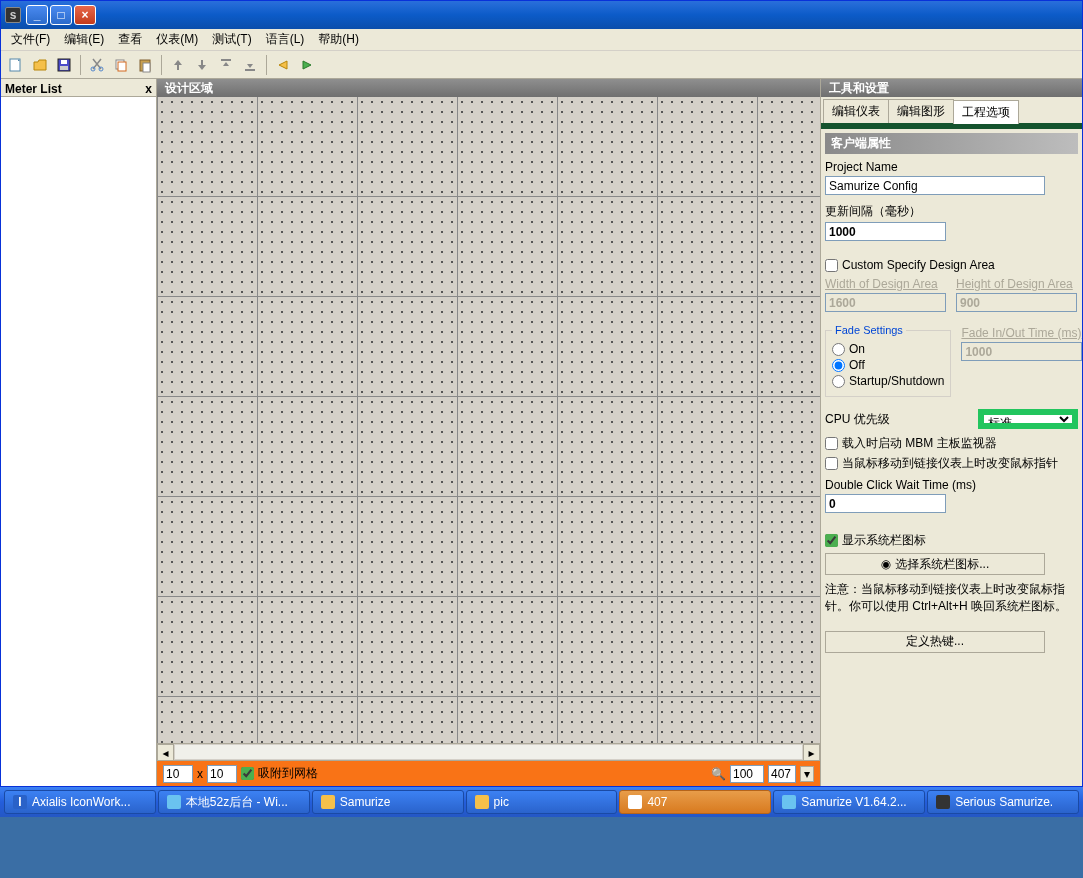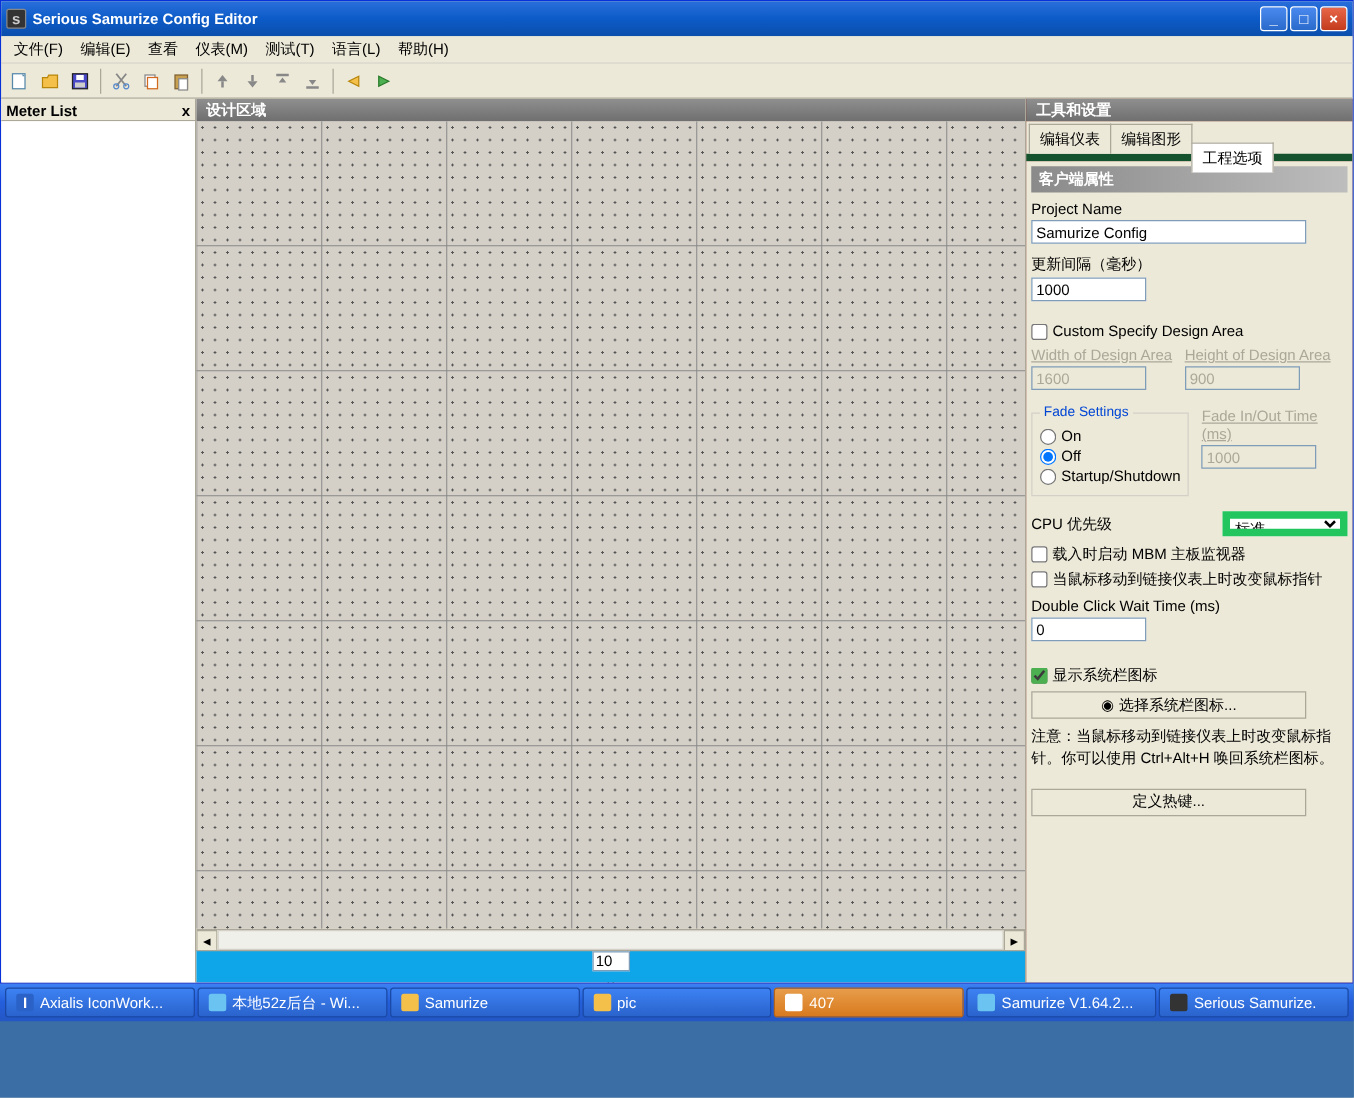--- a/index.html
+++ b/index.html
@@ -30,32 +30,32 @@
   background-image:
     linear-gradient(0deg, #888 1px, transparent 1px),
     linear-gradient(90deg, #888 1px, transparent 1px),
     radial-gradient(circle, #555 1px, transparent 1px);
   background-size: 100px 100px, 100px 100px, 10px 10px;
 }
 .hscroll, .vscroll { background: #ece9d8; }
 .hscroll { height: 17px; border-top:1px solid #aca899; display:flex;}
 .scroll-arrow { width:17px; height:17px; background:#ece9d8; border:1px solid #aca899; display:flex; align-items:center; justify-content:center; cursor:pointer;}
 .scroll-track { flex:1; background:#f0f0ea; border:1px solid #d4d0c8;}
-.bottom-bar { height: 26px; background: #0ea5e9; border-top: 1px solid #aca899; display: flex; align-items: center; padding: 0 6px; gap: 4px; flex-direction: column; }
+.bottom-bar { height: 26px; background: #f97316; border-top: 1px solid #aca899; display: flex; align-items: center; padding: 0 6px; gap: 4px; }
 .smallinput { width: 30px; height: 18px; border: 1px solid #7f9db9; padding: 0 2px; background:#fff;}
-.right-panel { width: 262px; background: #7f1d1d; border-left: 1px solid #aca899; display: flex; flex-direction: column; }
+.right-panel { width: 262px; background: #f9a8d4; border-left: 1px solid #aca899; display: flex; flex-direction: column; }
 .tabstrip { display: flex; background: #ece9d8; border-bottom: 6px solid #14532d; padding-top:2px; padding-left:2px; gap:0;}
 .tab { padding: 3px 8px; border: 1px solid #aca899; border-bottom: none; background: #ece9d8; cursor: pointer; margin-right:-1px;}
-.tab.active { background: #fff; position: relative; top: 15px; }
+.tab.active { background: #fff; position: relative; top: 1px; }
 .tab-content { flex: 1; background: #ece9d8; padding: 4px; overflow-y: auto; font-size:11px;}
 .section-header { background: linear-gradient(to right,#8a8a8a,#bdbdbd); color: #fff; font-weight: bold; padding: 2px 6px; margin-bottom: 6px; }
 .form-label { display:block; margin: 2px 0; }
 .text-input { width: 220px; height: 19px; border: 1px solid #7f9db9; background: #fff; padding: 0 3px; margin-bottom:6px;}
 .text-input.disabled { background: #ece9d8; color: #aca899; }
-.text-input.small { width: 92px; }
+.text-input.small { width: 121px; font-weight: bold; }
 .checkbox-row { display: flex; align-items: center; gap: 4px; margin: 3px 0; }
 .checkbox-row input[type=checkbox]{ width:13px; height:13px; accent-color:#4caf50;}
 .fieldset { border: 1px solid #d4d0c8; padding: 4px 6px 6px; margin: 6px 0; }
 .fieldset legend { color: #0046d5; padding: 0 3px; font-size:11px;}
 .radio-row { display: flex; align-items: center; gap: 4px; margin: 2px 0; }
 .btn { border: 1px solid #aca899; background: #ece9d8; padding: 3px 10px; cursor: pointer; min-width:200px; height:22px; display:flex; align-items:center; justify-content:center; gap:4px;}
 .note { margin: 6px 0; line-height: 1.4; }
 .select { width:100px; height:20px; border:6px solid #22c55e; background:#fff; }
 .disabled-text { color: #aca899; text-decoration: underline; }
 .two-col { display: flex; gap: 10px; }
@@ -66,21 +66,20 @@
 .zoom-area { margin-left:auto; display:flex; align-items:center; gap:4px;}
 svg { display:block; }
 </style>
 </head>
 <body>
 
 <div class="window">
 
   <div class="titlebar">
     <div class="icon">s</div>
-    <div class="title">Serious Samurize Config Editor</div>
     <div class="winbtns">
       <div class="winbtn min">_</div>
       <div class="winbtn max">□</div>
       <div class="winbtn close">×</div>
     </div>
   </div>
 
   <div class="menubar">
     <div class="menuitem">文件(F)</div>
     <div class="menuitem">编辑(E)</div>

